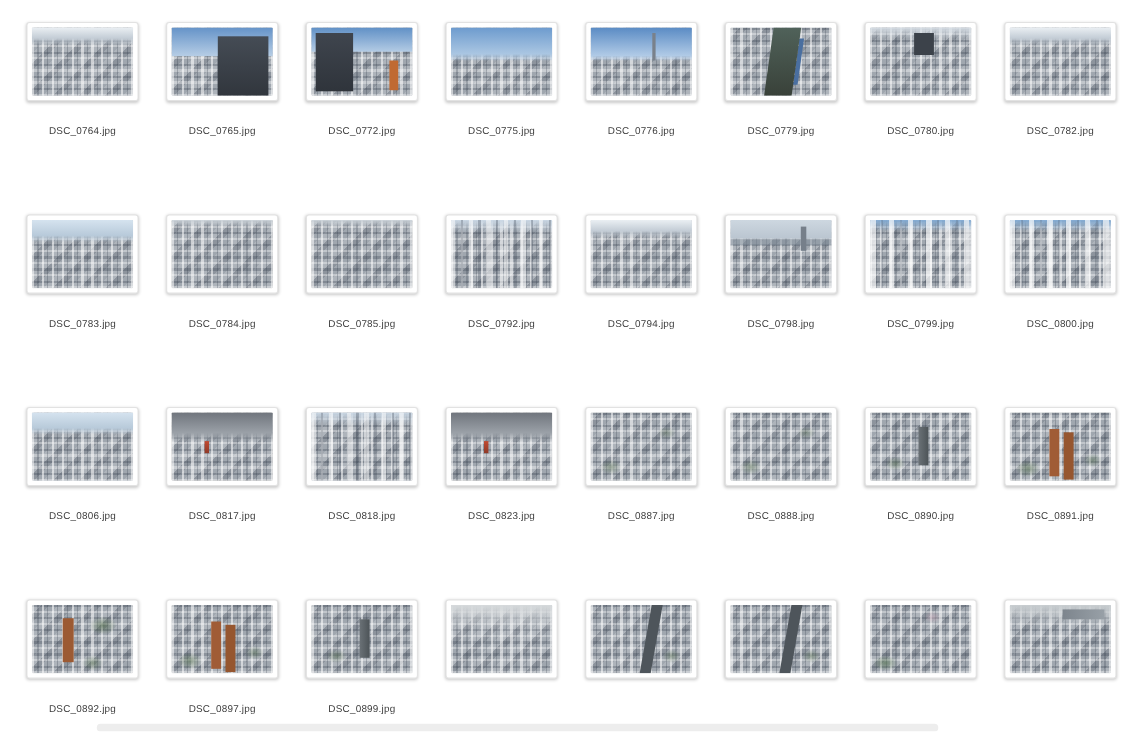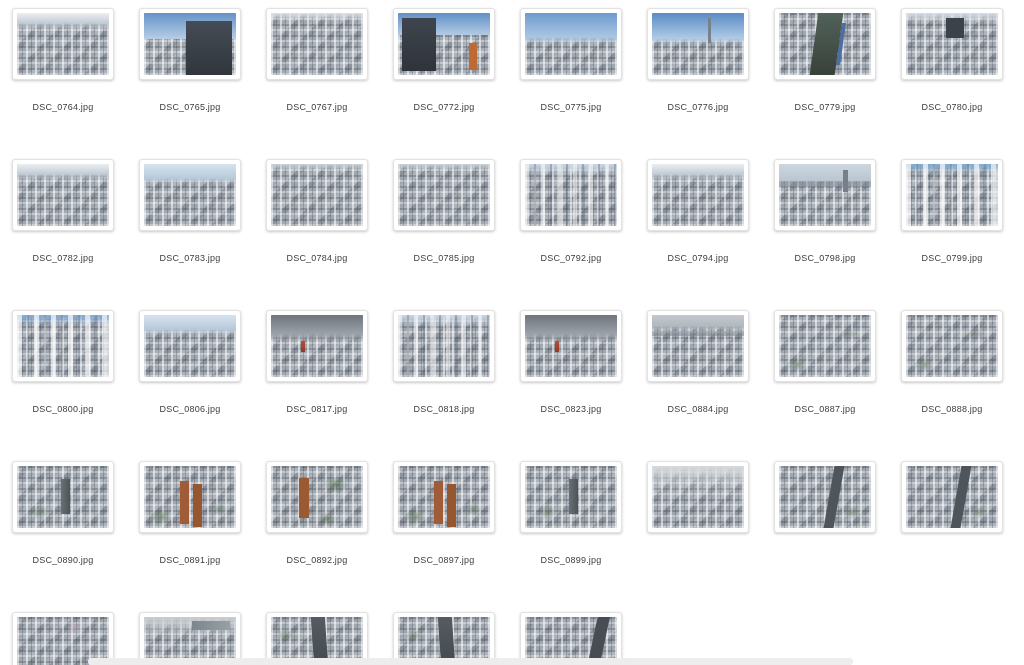--- a/index.html
+++ b/index.html
@@ -5,21 +5,21 @@
   html,body{margin:0;padding:0;}
   body{
     width:1024px;height:665px;overflow:hidden;background:#ffffff;
     font-family:"Liberation Sans", sans-serif;position:relative;
   }
   .grid{
     position:absolute;left:8px;top:4px;
     display:grid;grid-template-columns:repeat(8,102px);
     column-gap:25px;row-gap:38px;
   }
-  figure.cell{margin:4px;width:102px;}
+  figure.cell{margin:16px;width:102px;}
   .frame{
     box-sizing:border-box;width:102px;height:72px;padding:4px;
     background:#ffffff;border:1px solid #e2e2e2;border-radius:3px;
     box-shadow:0 1px 3px rgba(0,0,0,.22);
   }
   .fname{
     margin-top:22px;text-align:center;font-size:9px;line-height:11px;
     color:#3d3d3d;letter-spacing:.2px;white-space:nowrap;
   }
   
@@ -114,26 +114,20 @@
     <figcaption class="fname">DSC_0764.jpg</figcaption>
   </figure>
 
   <figure class="cell">
     <div class="frame">
       <div class="photo v-dark-tower-blue-sky"></div>
     </div>
     <figcaption class="fname">DSC_0765.jpg</figcaption>
   </figure>
 
-  <figure class="cell">
-    <div class="frame">
-      <div class="photo v-dense-gray-city"></div>
-    </div>
-    <figcaption class="fname">DSC_0767.jpg</figcaption>
-  </figure>
 
   <figure class="cell">
     <div class="frame">
       <div class="photo v-construction-cranes-blue-sky"></div>
     </div>
     <figcaption class="fname">DSC_0772.jpg</figcaption>
   </figure>
 
   <figure class="cell">
     <div class="frame">
@@ -250,26 +244,20 @@
 
   <figure class="cell">
     <div class="frame">
       <div class="photo v-cloudy-brown-city-red-tower"></div>
     </div>
     <figcaption class="fname">DSC_0823.jpg</figcaption>
   </figure>
 
 
 
-  <figure class="cell">
-    <div class="frame">
-      <div class="photo v-gray-horizon-city"></div>
-    </div>
-    <figcaption class="fname">DSC_0884.jpg</figcaption>
-  </figure>
 
   <figure class="cell">
     <div class="frame">
       <div class="photo v-aerial-dense"></div>
     </div>
     <figcaption class="fname">DSC_0887.jpg</figcaption>
   </figure>
 
   <figure class="cell">
     <div class="frame">

